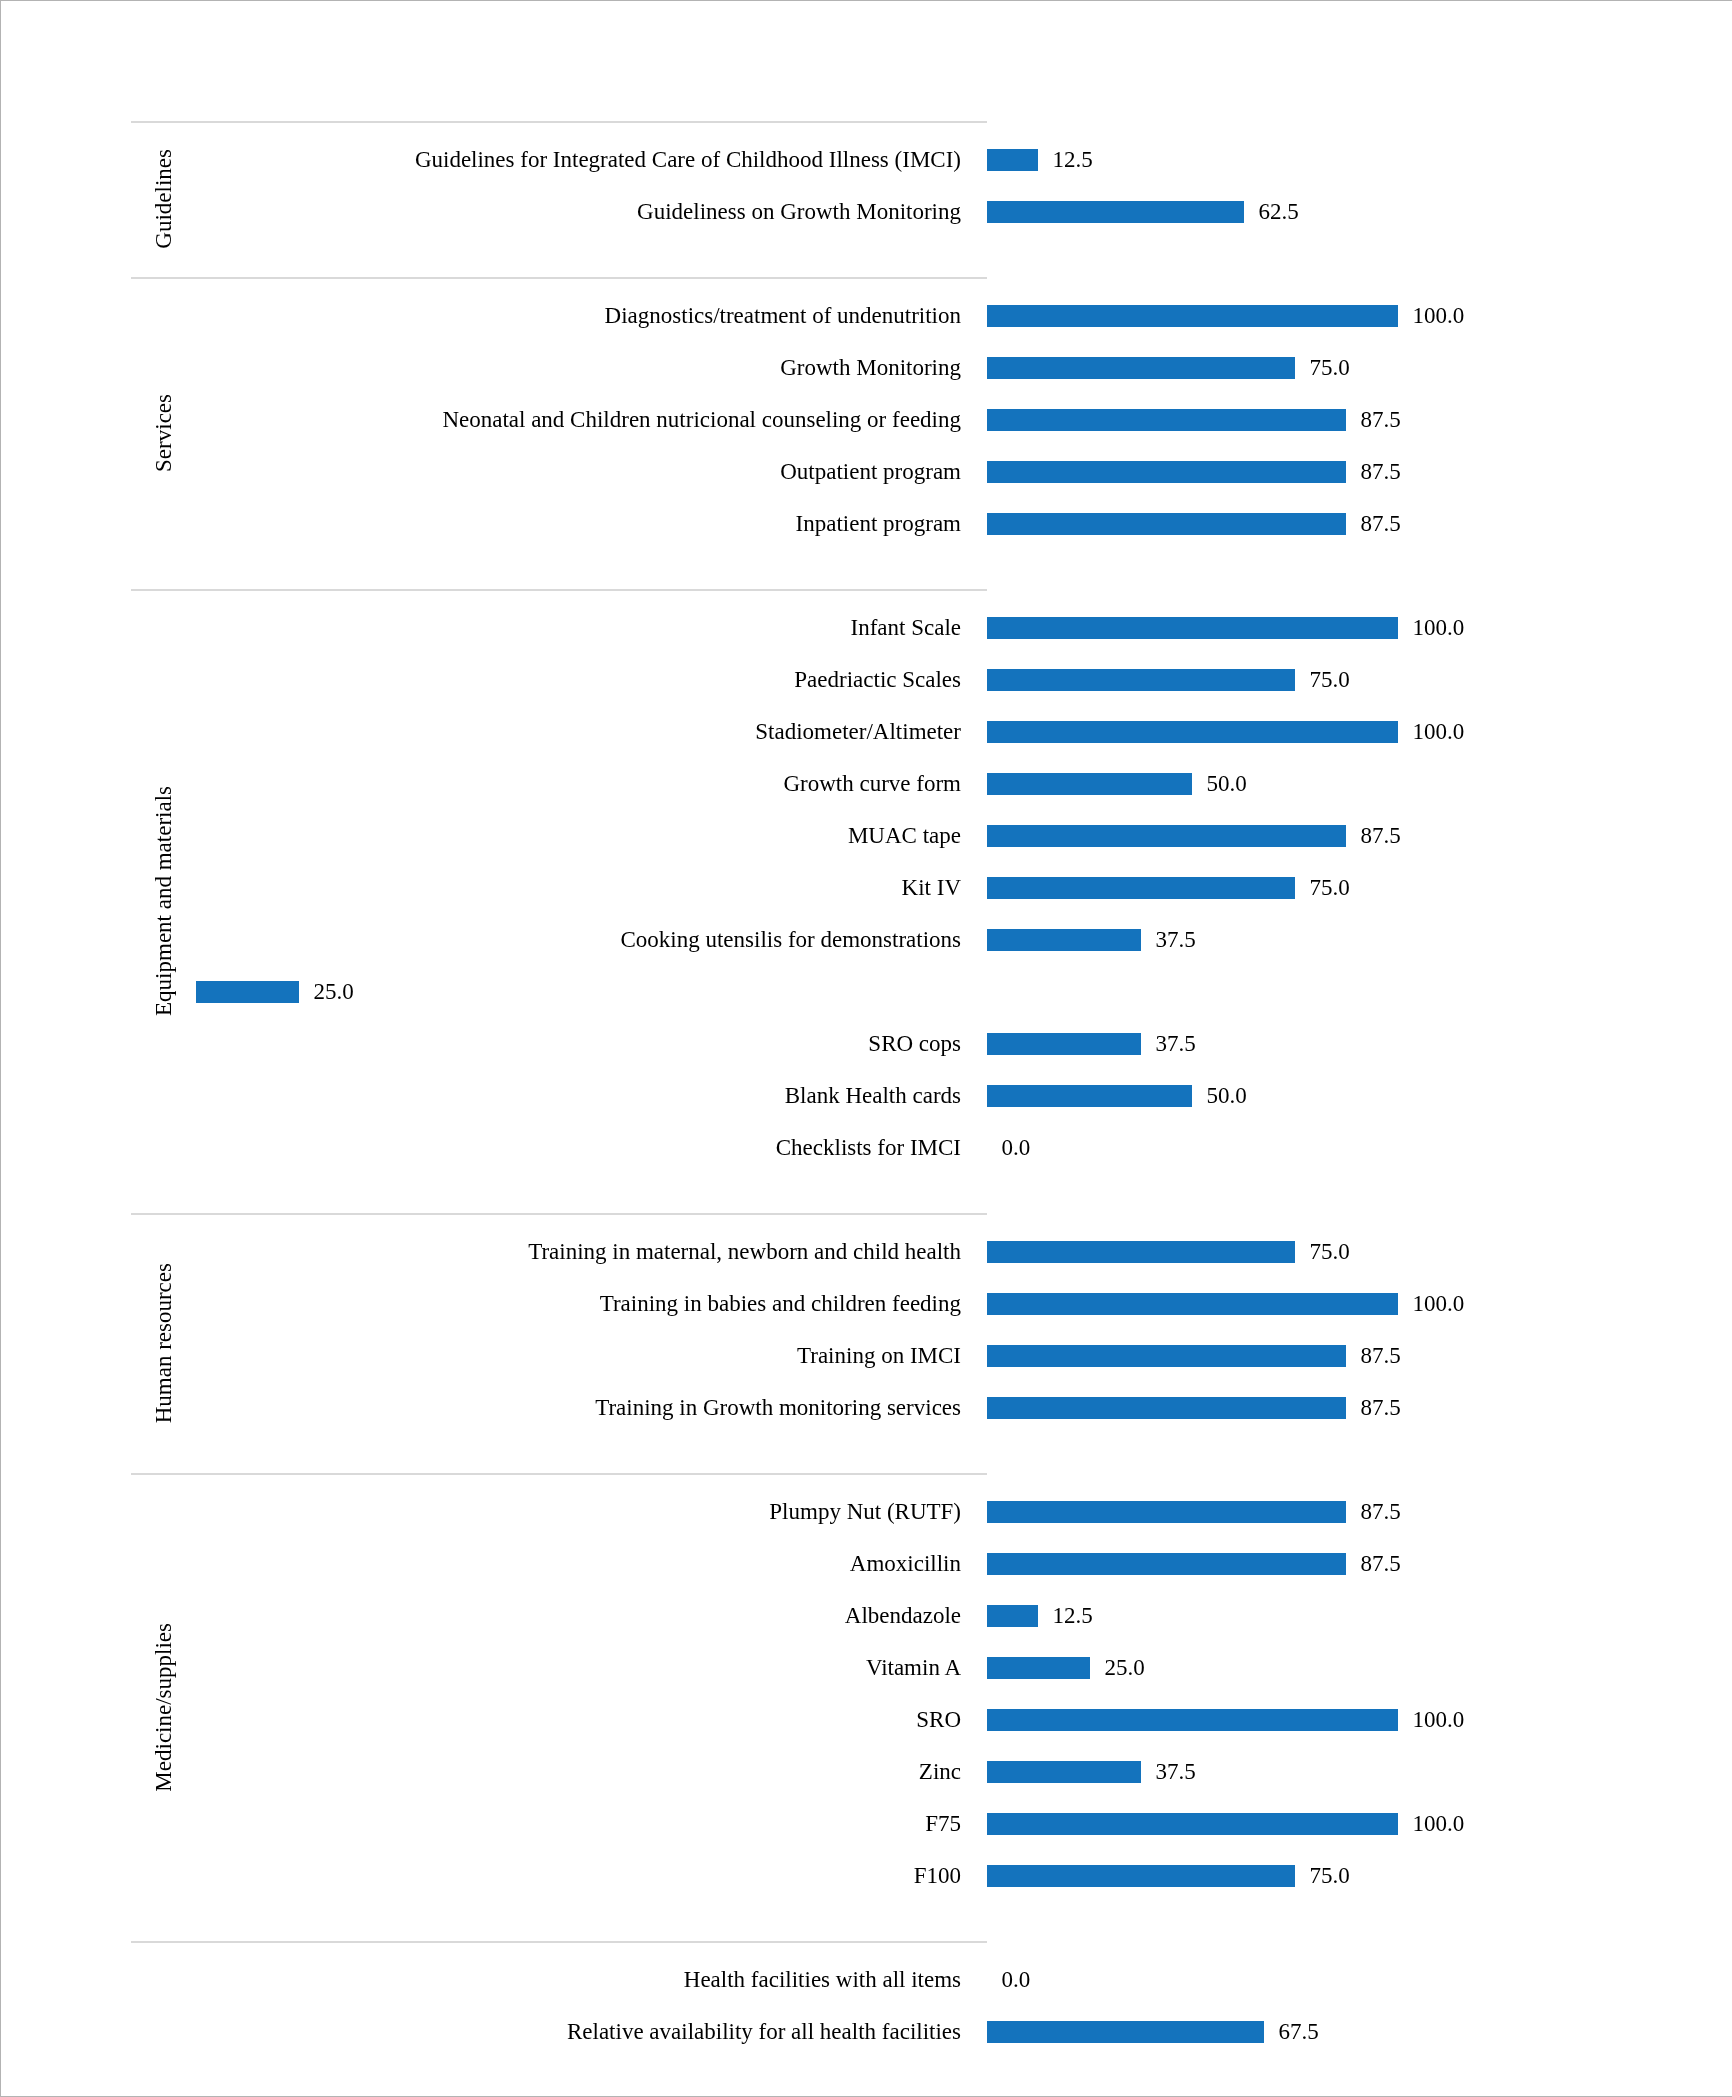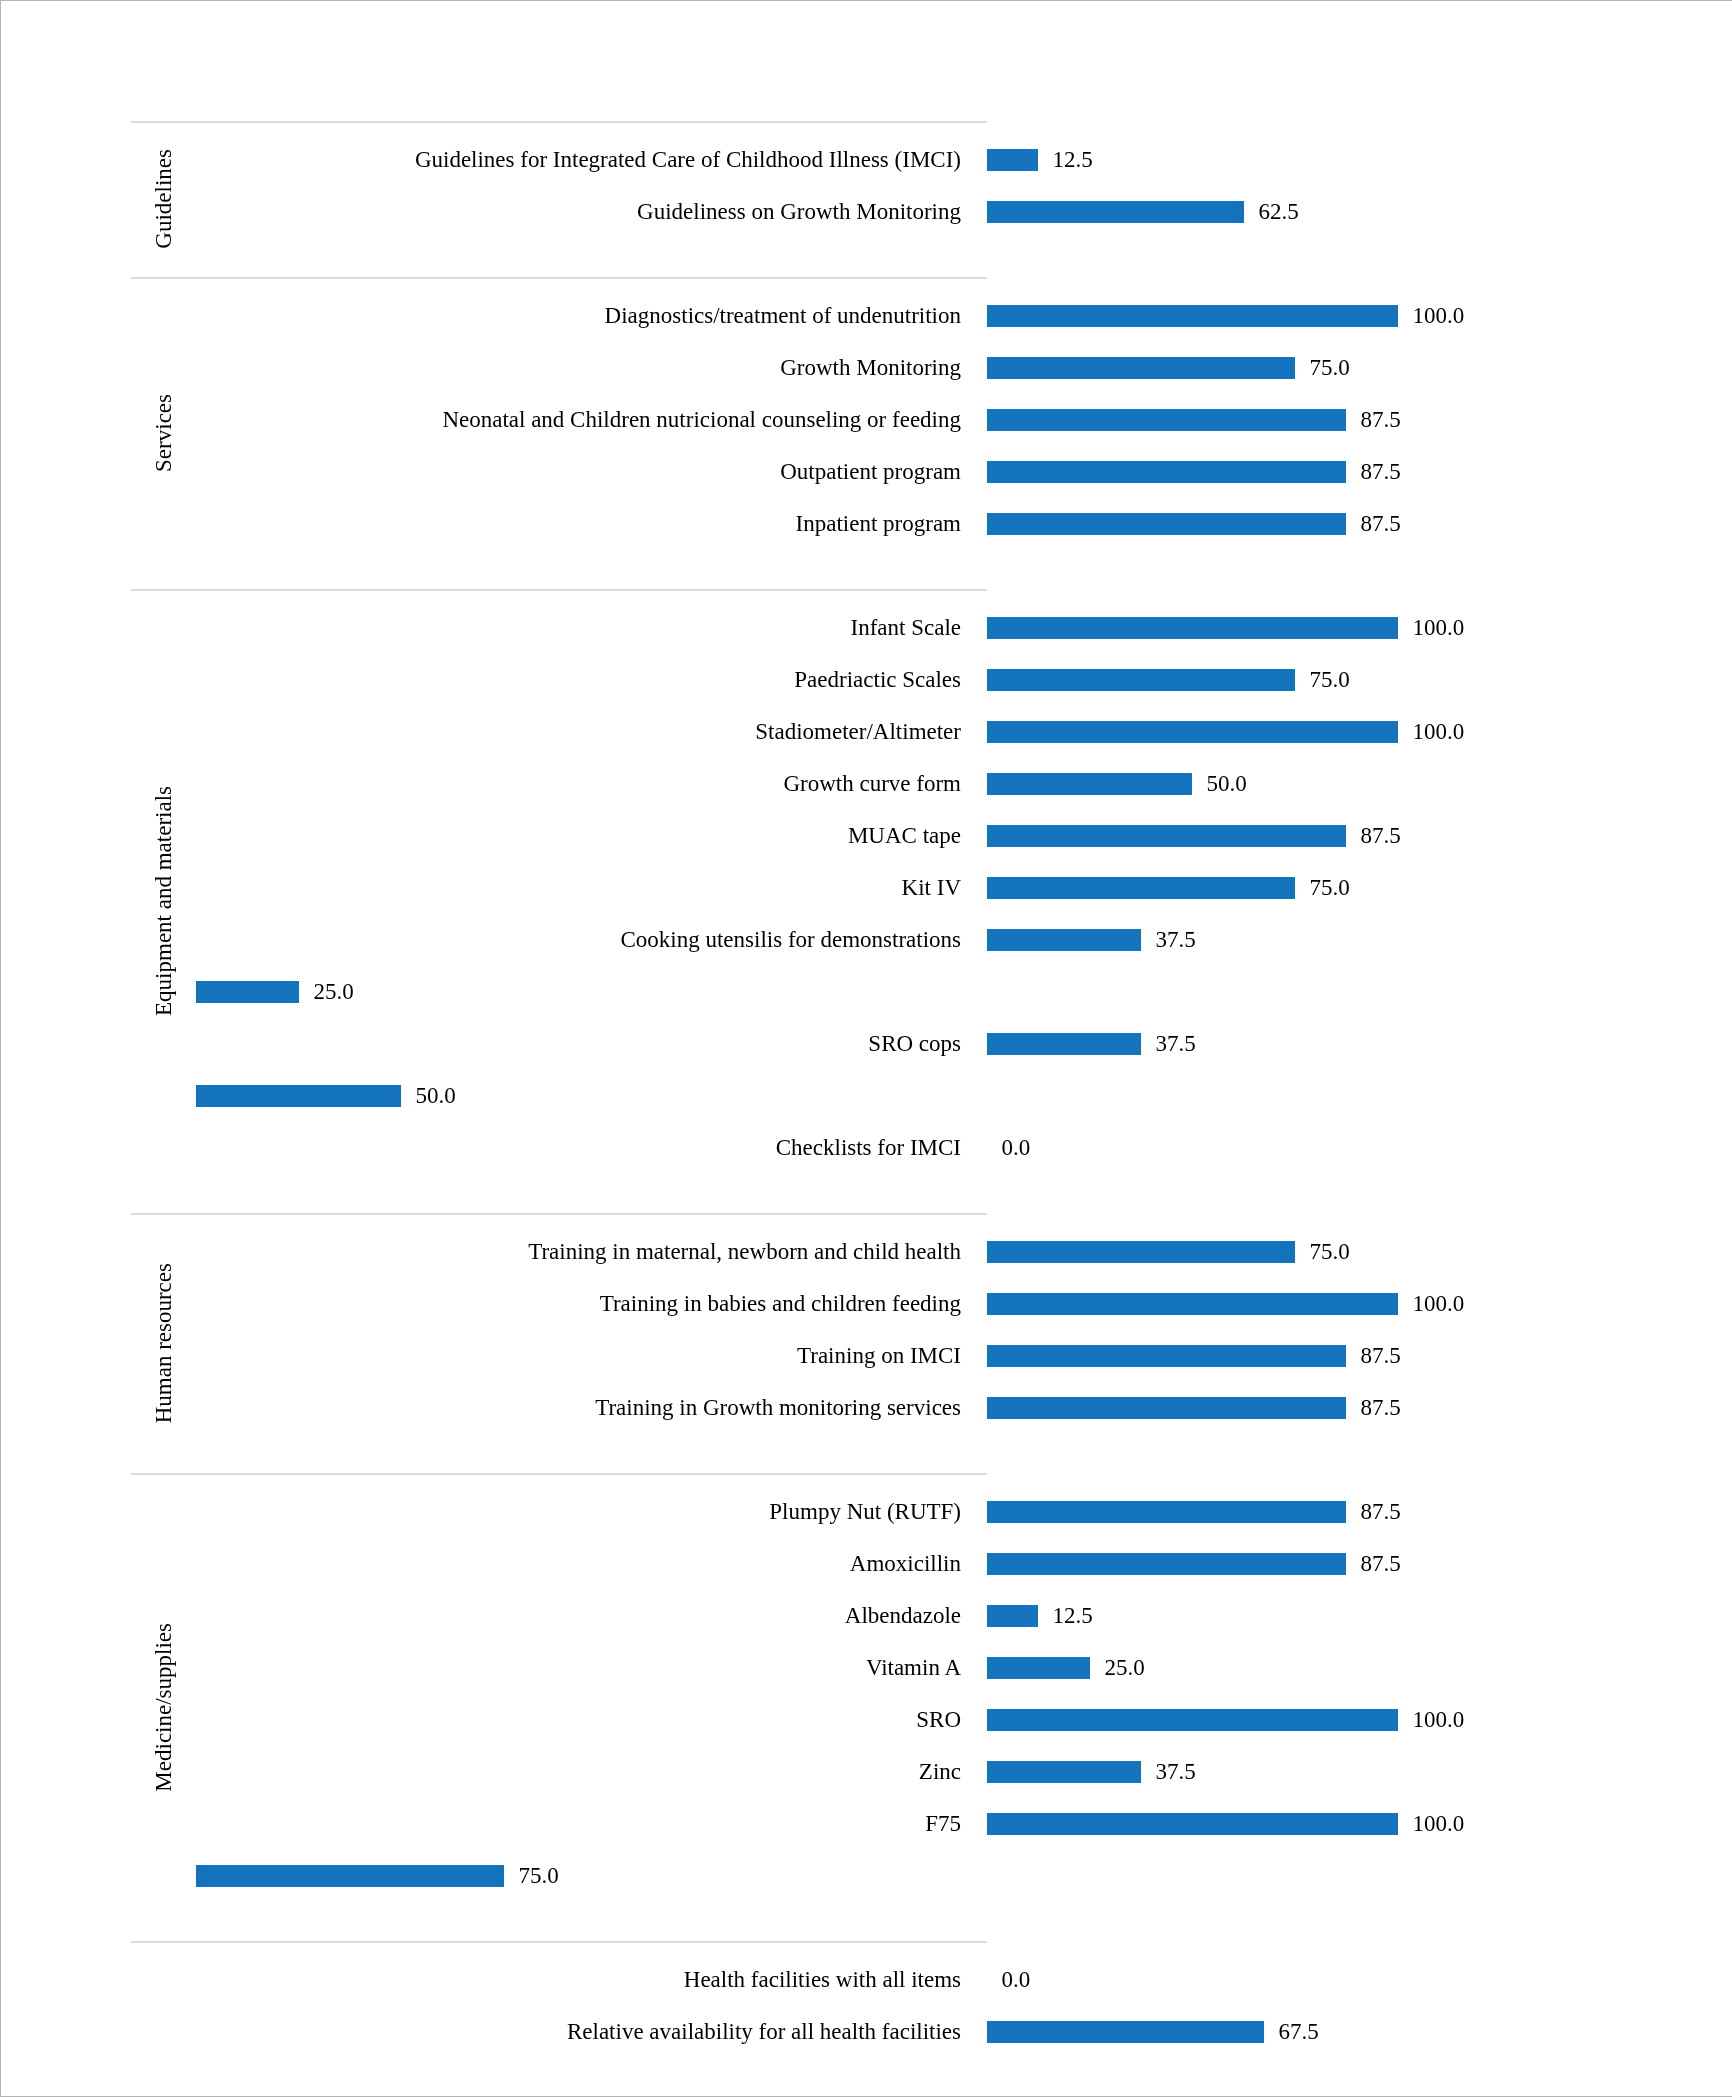--- a/index.html
+++ b/index.html
@@ -215,20 +215,21 @@
           </div>
         </div>
         <div class="row">
           <div class="cat-label">SRO cops</div>
           <div class="bar-area">
             <div class="bar" style="width: 154px; background: rgb(20, 115, 189);"></div>
             <div class="value-label">37.5</div>
           </div>
         </div>
         <div class="row">
+          <div class="cat-label">Blank Health cards</div>
           <div class="bar-area">
             <div class="bar" style="width: 205px; background: rgb(20, 115, 189);"></div>
             <div class="value-label">50.0</div>
           </div>
         </div>
         <div class="row">
           <div class="cat-label">Checklists for IMCI</div>
           <div class="bar-area">
             <div class="bar" style="width: 0px; background: rgb(20, 115, 189);"></div>
             <div class="value-label">0.0</div>
@@ -321,20 +322,21 @@
           </div>
         </div>
         <div class="row">
           <div class="cat-label">F75</div>
           <div class="bar-area">
             <div class="bar" style="width: 411px; background: rgb(20, 115, 189);"></div>
             <div class="value-label">100.0</div>
           </div>
         </div>
         <div class="row">
+          <div class="cat-label">F100</div>
           <div class="bar-area">
             <div class="bar" style="width: 308px; background: rgb(20, 115, 189);"></div>
             <div class="value-label">75.0</div>
           </div>
         </div>
       </div>
     </div>
     <div class="group footer">
       <div class="group-sep"></div>
       <div class="group-label-col">

